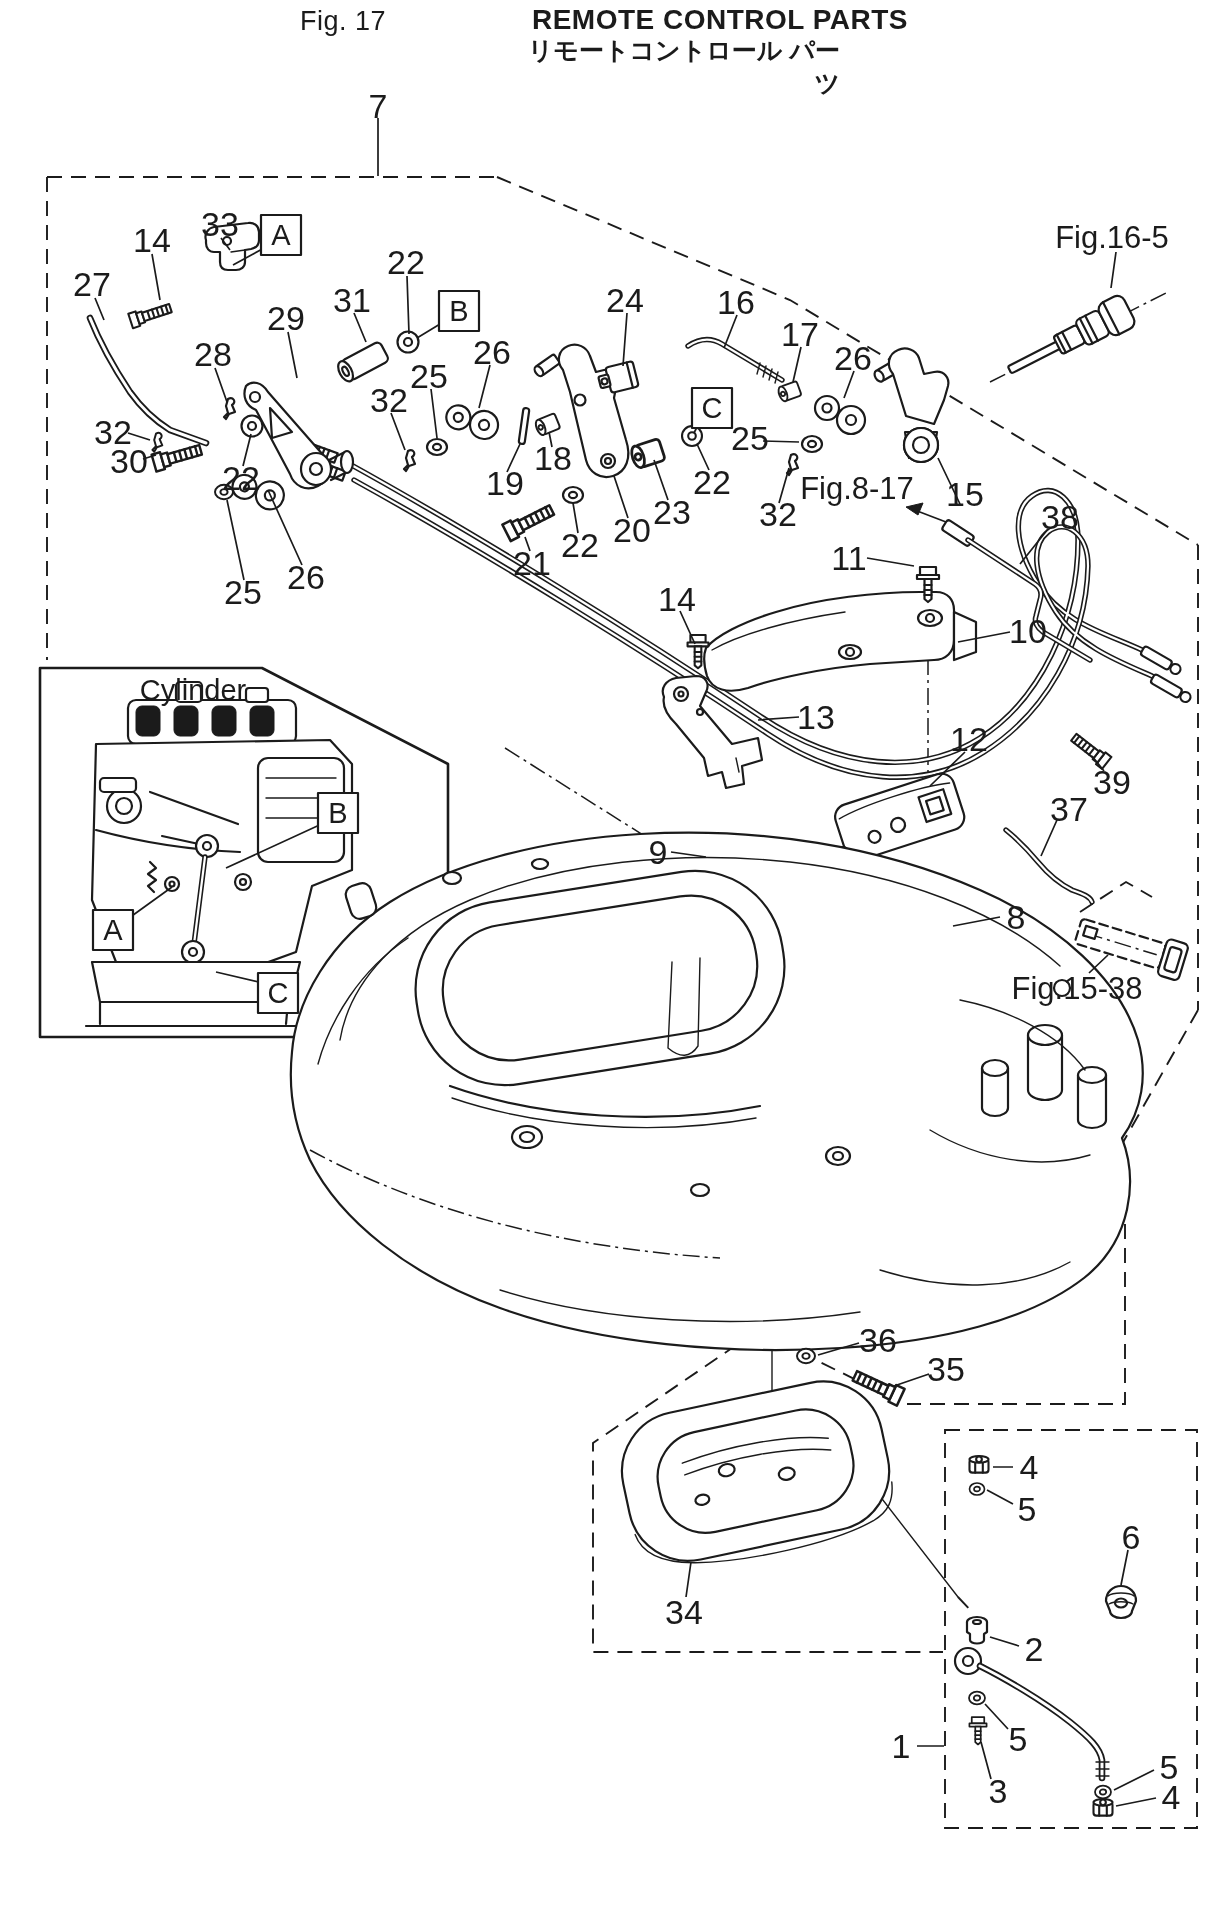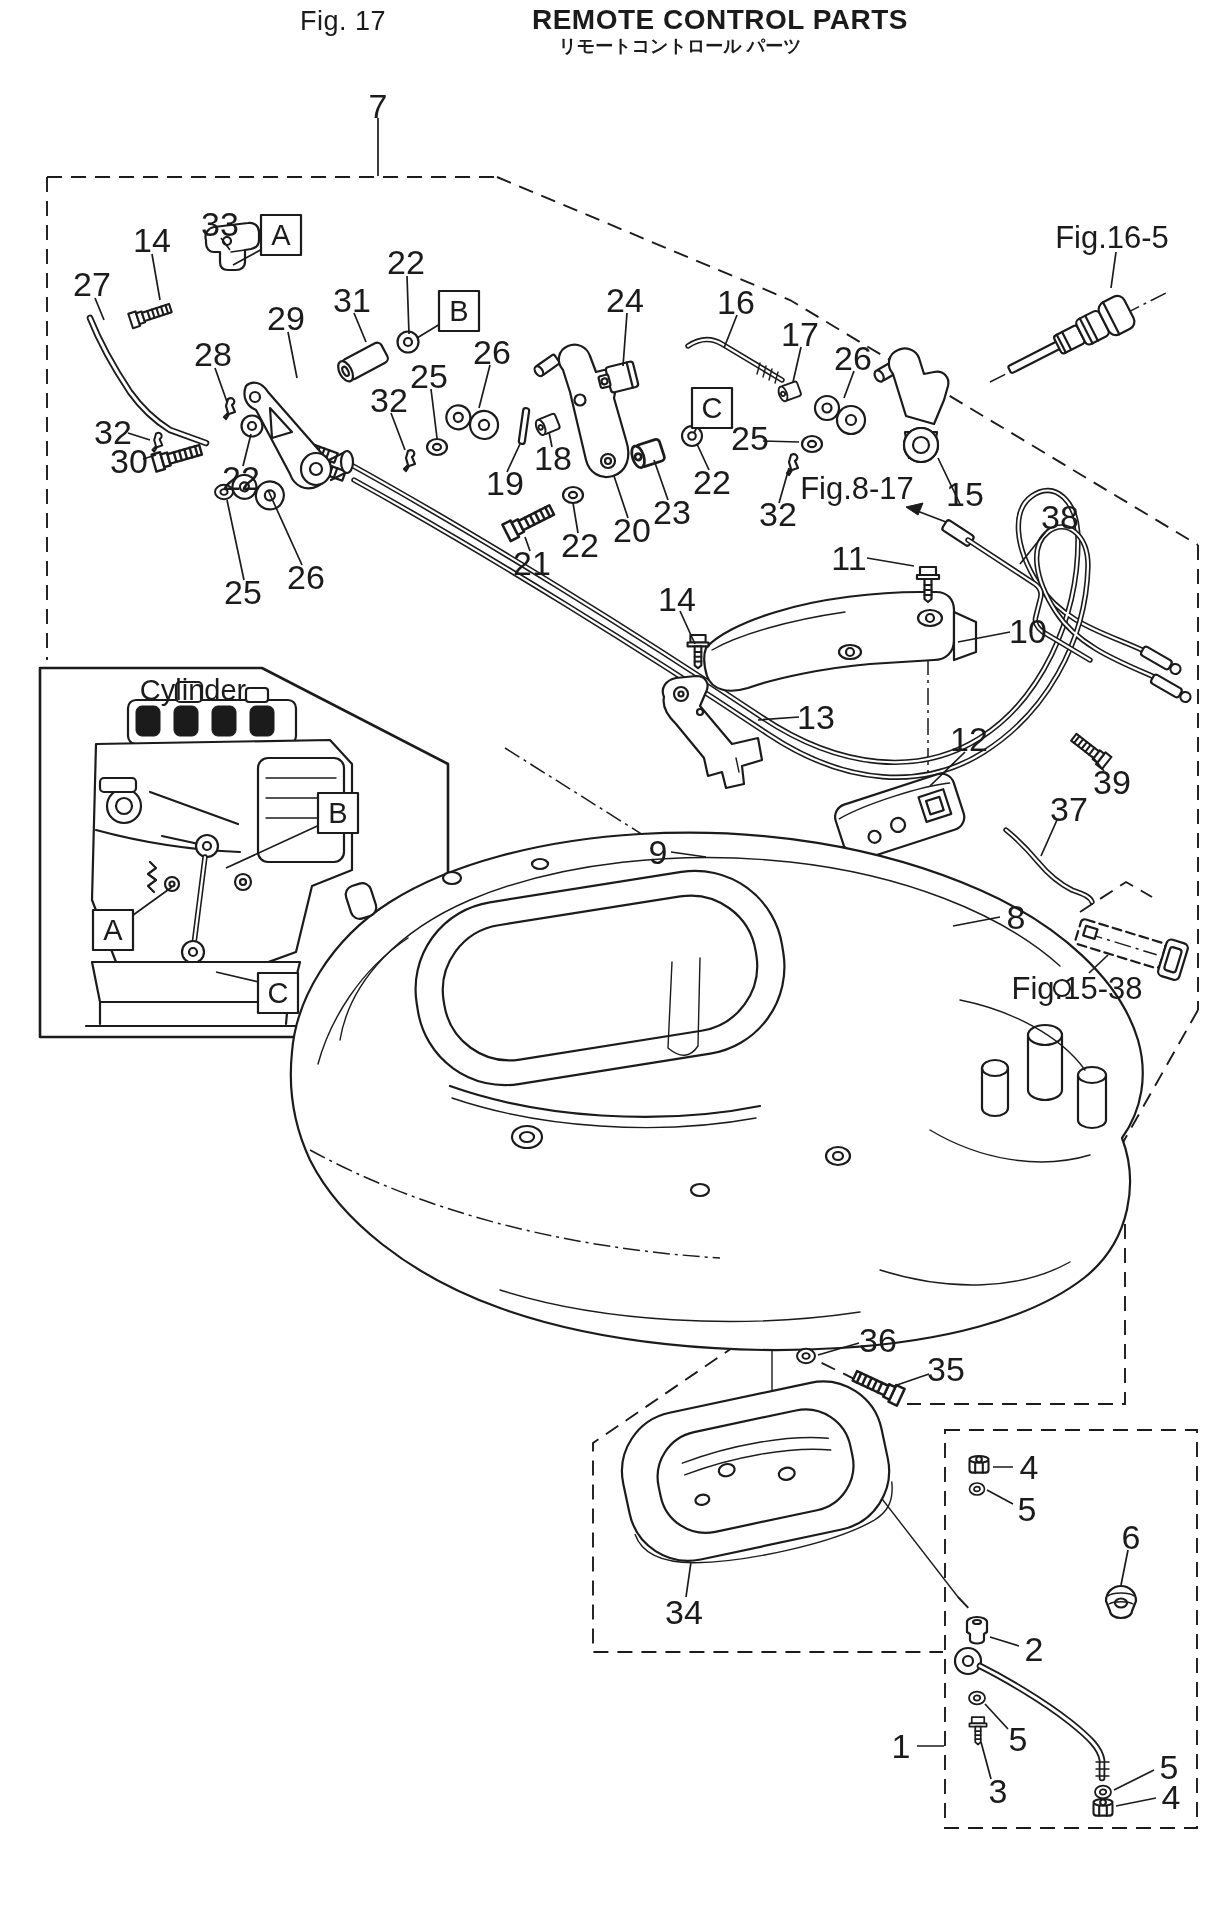--- a/index.html
+++ b/index.html
@@ -1,19 +1,19 @@
 <!DOCTYPE html>
 <html><head>
 <meta charset="utf-8">
 <style>
   html,body{margin:0;padding:0;background:#fff;}
   body{width:1210px;height:1911px;position:relative;font-family:"Liberation Sans",sans-serif;color:#1b1b1b;overflow:hidden;}
   .hdr-fig{position:absolute;left:300px;top:6px;width:140px;font-size:27px;font-weight:normal;letter-spacing:.5px;}
   .hdr-en{position:absolute;left:520px;top:4px;width:400px;text-align:center;font-size:28px;font-weight:bold;letter-spacing:.5px;}
-  .hdr-jp{position:absolute;left:520px;top:34px;width:320px;text-align:center;font-size:18px;font-weight:bold;}
+  .hdr-jp{position:absolute;left:520px;top:34px;width:320px;text-align:right;font-size:25px;font-weight:bold;}
   .pagenum{position:absolute;left:18px;top:1940px;font-size:29px;}
   svg{position:absolute;left:0;top:0;}
   .ln{fill:none;stroke:#1b1b1b;stroke-width:2.2;stroke-linecap:round;stroke-linejoin:round;}
   .fw{fill:#ffffff;stroke:#1b1b1b;stroke-width:2.2;stroke-linecap:round;stroke-linejoin:round;}
   .fb{fill:#1b1b1b;stroke:#1b1b1b;stroke-width:1;}
   .thin{stroke-width:1.4;}
   .leader{fill:none;stroke:#1b1b1b;stroke-width:1.7;}
   .dash{fill:none;stroke:#1b1b1b;stroke-width:1.9;stroke-dasharray:15,9;}
   .dashdot{fill:none;stroke:#1b1b1b;stroke-width:1.5;stroke-dasharray:17,5,3,5;}
   .tubo{fill:none;stroke:#1b1b1b;stroke-width:6.6;stroke-linecap:round;}

